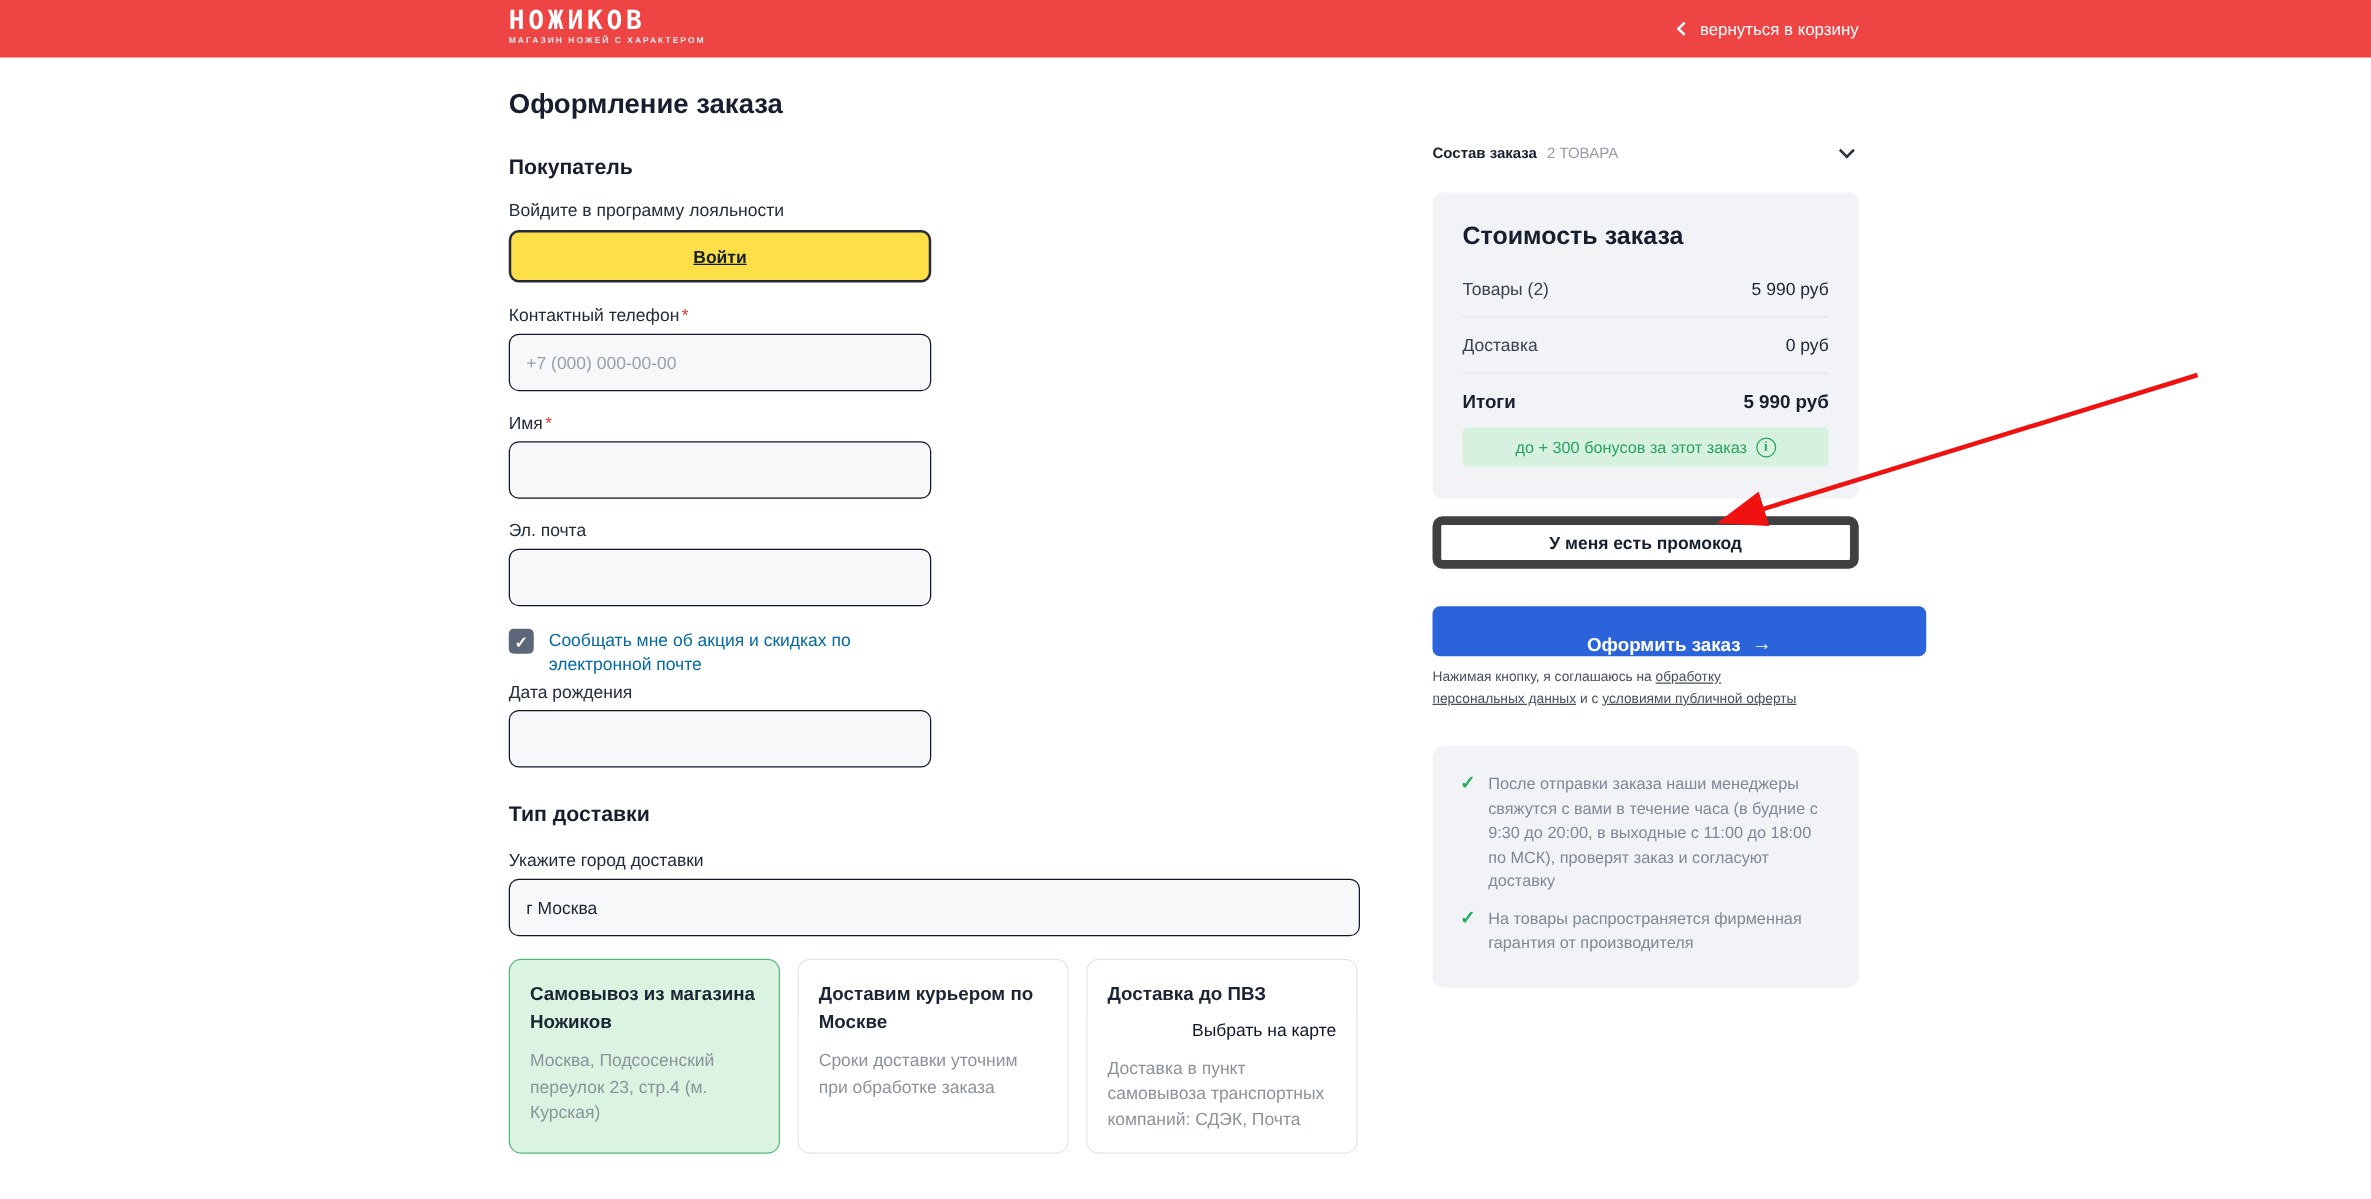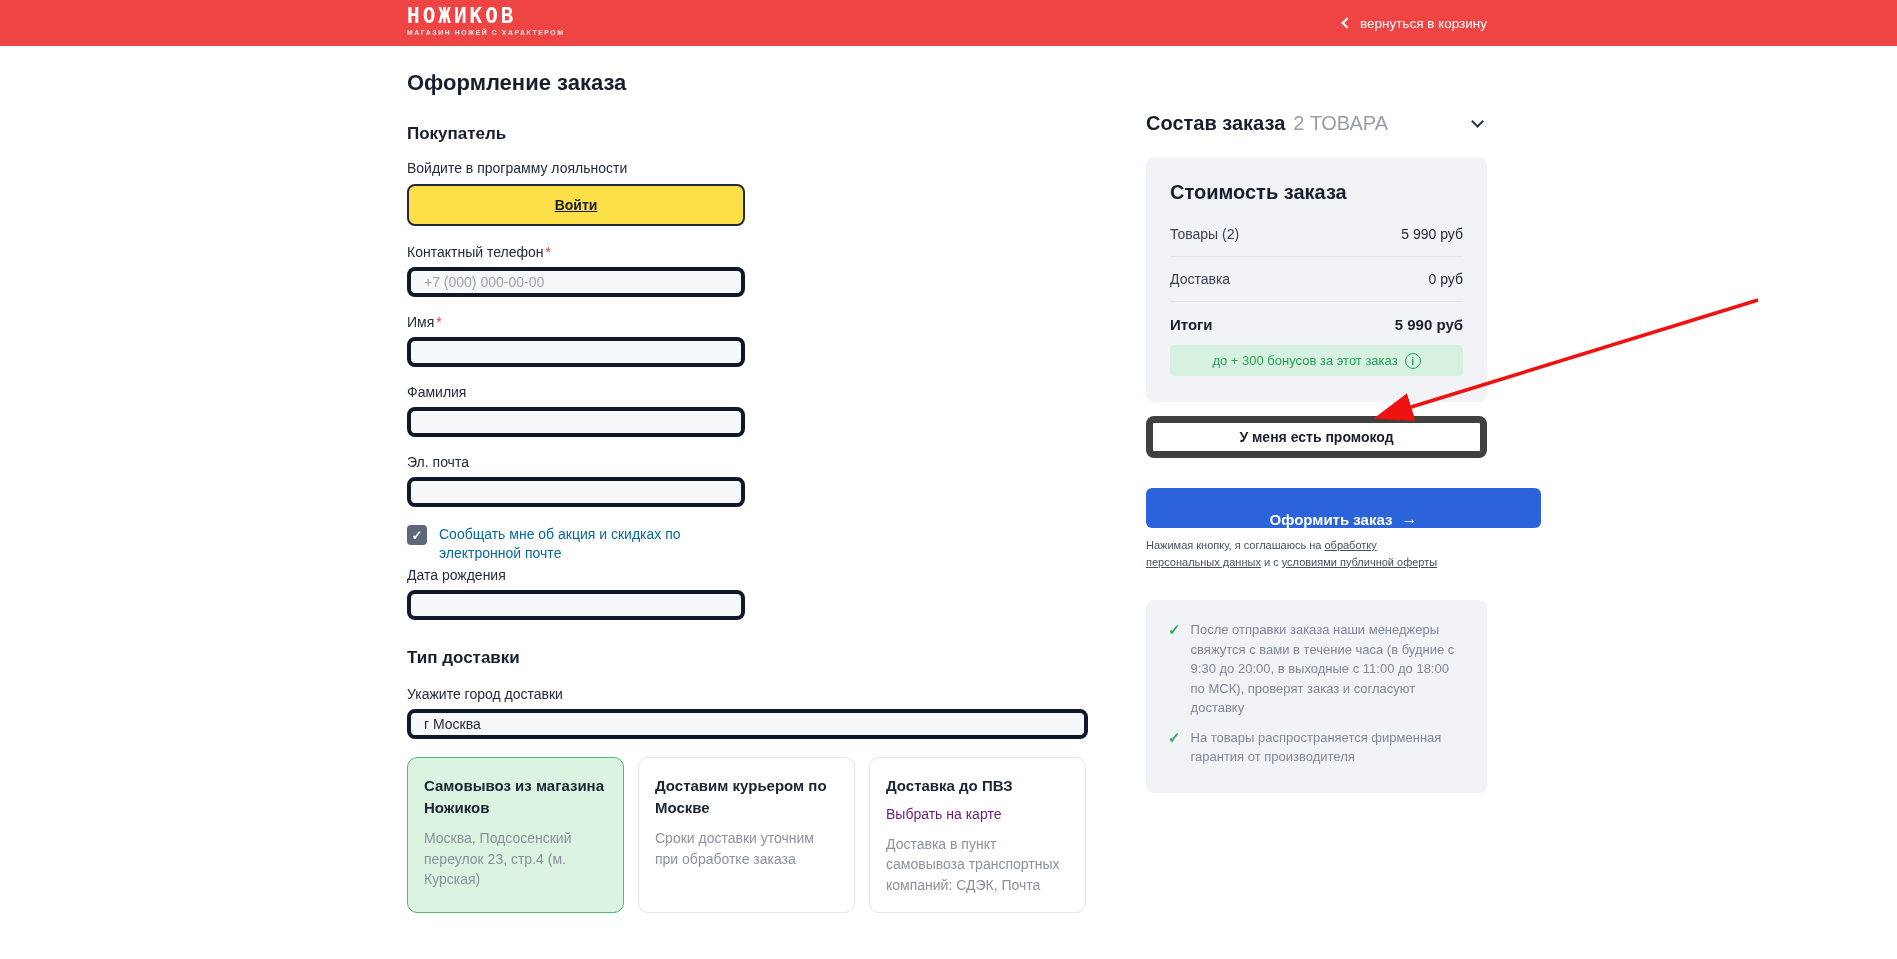--- a/index.html
+++ b/index.html
@@ -14,43 +14,43 @@
   .logo-tagline { font-size:6.8px; font-weight:bold; letter-spacing:1.6px; margin-top:1px; color:#e8eaee; }
   .back-link { position:absolute; right:410px; top:0; height:46px; display:flex; align-items:center; gap:9px; color:#fff; font-size:13.5px; cursor:pointer; text-decoration:none; }
   .chev-left { display:inline-block; width:8px; height:8px; border-left:2px solid #fff; border-bottom:2px solid #fff; transform:rotate(45deg); }
 
   
   .content { position:absolute; left:407px; top:46px; width:681px; }
   h1.page-title { margin-top:24px; font-size:22px; font-weight:bold; color:#171f2e; }
   h2.section-heading { margin-top:28px; font-size:17px; font-weight:bold; color:#171f2e; }
   .field-label { display:block; font-size:14px; color:#222b3a; margin-bottom:7px; }
   .req { color:#e53935; margin-left:2px; }
-  .text-input { display:block; width:338px; height:30px; border:4px solid #0f172a; border-radius:8px; background:#f7f8fa; padding:0 13px; font-size:14px; color:#1c2433; font-family:"Liberation Sans", sans-serif; outline:none; }
+  .text-input { display:block; width:338px; height:46px; border:1px solid #0f172a; border-radius:8px; background:#f7f8fa; padding:0 13px; font-size:14px; color:#1c2433; font-family:"Liberation Sans", sans-serif; outline:none; }
   .text-input::placeholder { color:#98a1ac; }
   .loyalty-label { margin-top:16px; font-size:14px; color:#222b3a; }
   .btn-outline { display:flex; align-items:center; justify-content:center; width:338px; height:42px; margin-top:8px; background:#fde047; border:2px solid #222b3a; border-radius:8px; font-size:14px; font-weight:bold; color:#171f2e; cursor:pointer; font-family:"Liberation Sans", sans-serif;text-decoration:underline; }
   .field { margin-top:17px; }
   .field-first { margin-top:18px; }
   .checkbox-row { margin-top:18px; display:flex; gap:12px; align-items:flex-start; width:338px; }
   .checkbox { flex:0 0 auto; width:20px; height:20px; background:#5d6779; border-radius:4px; display:flex; align-items:center; justify-content:center; color:#fff; font-size:13px; font-weight:bold; cursor:pointer; }
   .checkbox-label { font-size:14px; color:#0369a1; line-height:1.35; }
   .dob-field { margin-top:4px; }
   .delivery-heading { margin-top:54px; }
   .city-label { margin-top:18px; }
   .city-input { width:681px; }
   .cards { display:flex; gap:14px; margin-top:18px; }
   .card { width:217px; border:1px solid #e2e6ea; border-radius:10px; background:#fff; padding:17px 16px; cursor:pointer; min-height:150px; }
   .card.selected { background:#dbf4e1; border:1px solid #52b97c; }
   .card-title { font-size:15px; font-weight:bold; color:#1b2433; line-height:1.45; }
   .card-desc { margin-top:10px; font-size:14px; color:#8b929c; line-height:1.45; }
-  .card-link { margin-top:8px; font-size:14px; color:#701a75; cursor:pointer; line-height:1.4; }
+  .card-link { margin-top:8px; font-size:14px; color:#0f172a; cursor:pointer; line-height:1.4;text-align:right; }
 
   
   .sidebar { position:absolute; left:1146px; top:46px; width:341px; }
-  .order-header { margin-top:66px; display:flex; align-items:center; font-size:20px; }
+  .order-header { margin-top:66px; display:flex; align-items:center; font-size:12px; }
   .order-heading { font-weight:bold; color:#171f2e; }
   .order-count { color:#959daa; margin-left:8px; }
   .chev-down-btn { margin-left:auto; width:20px; height:20px; display:flex; align-items:center; justify-content:center; cursor:pointer; }
   .chev-down { display:inline-block; width:9px; height:9px; border-right:2.4px solid #2a3342; border-bottom:2.4px solid #2a3342; transform:rotate(45deg); margin-top:-4px; }
   .cost-card { margin-top:22px; background:#f1f3f6; border-radius:8px; padding:24px 24px 26px; }
   .cost-heading { font-size:20px; font-weight:bold; color:#171f2e; margin-bottom:8px; }
   .cost-row { display:flex; justify-content:space-between; align-items:center; padding:14px 0; border-bottom:1px solid #e2e5e9; font-size:14px;gap:48px; }
   .cost-row .lbl { color:#39424f; }
   .cost-row .val { color:#1c2433; }
   .cost-row.total { border-bottom:none; font-size:15px; padding-bottom:8px; }
@@ -96,24 +96,20 @@
     <div class="field field-first">
       <label class="field-label"><span>Контактный телефон</span><span class="req">*</span></label>
       <input class="text-input" type="text" placeholder="+7 (000) 000-00-00" style="">
     </div>
 
     <div class="field">
       <label class="field-label"><span>Имя</span><span class="req">*</span></label>
       <input class="text-input" type="text" style="">
     </div>
 
-    <div class="field">
-      <label class="field-label">Фамилия</label>
-      <input class="text-input" type="text" style="">
-    </div>
 
     <div class="field">
       <label class="field-label">Эл. почта</label>
       <input class="text-input" type="text" style="">
     </div>
 
     <div class="checkbox-row">
       <span class="checkbox">✓</span>
       <span class="checkbox-label">Сообщать мне об акция и скидках по электронной почте</span>
     </div>

